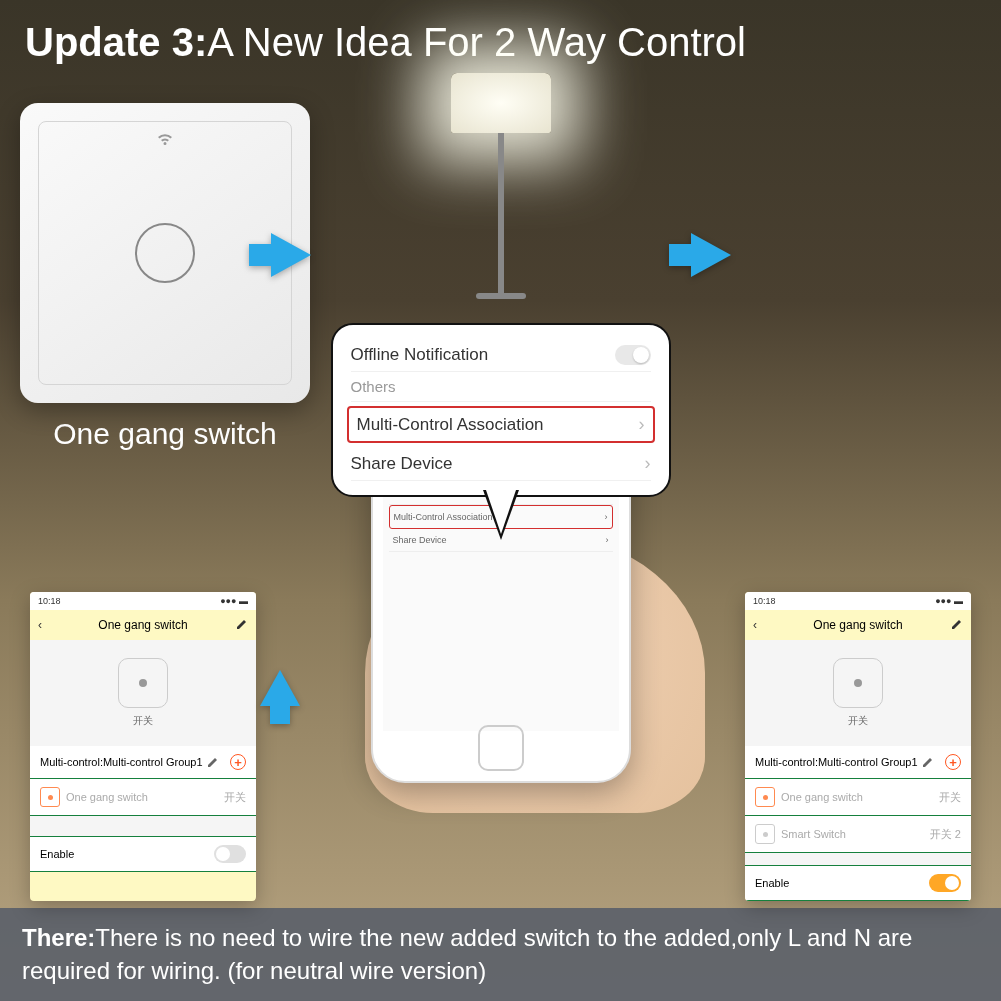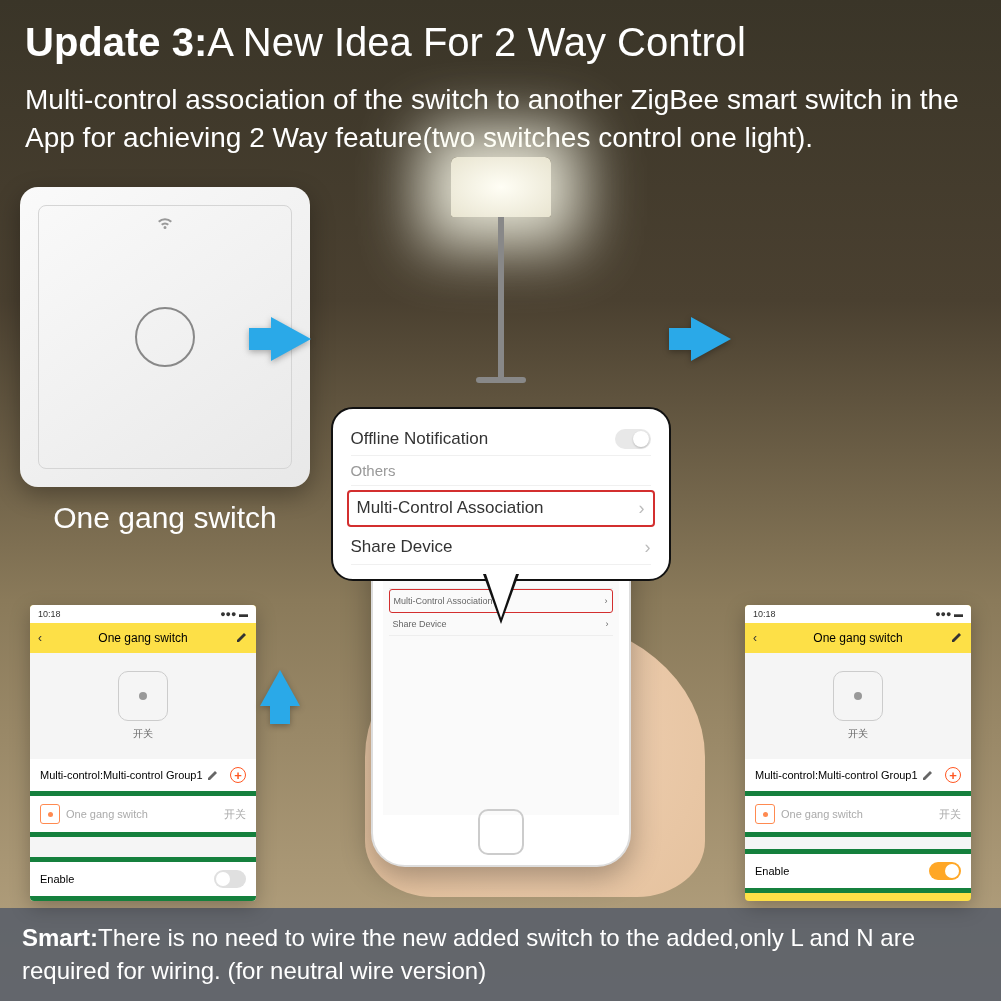--- a/index.html
+++ b/index.html
@@ -1,18 +1,18 @@
 <!DOCTYPE html>
 <html><head>
 <meta charset="utf-8">
 <style>
 *{margin:0;padding:0;box-sizing:border-box}
 body{font-family:Arial,Helvetica,sans-serif;width:1001px;height:1001px;overflow:hidden;position:relative;background:linear-gradient(180deg,#3a3528 0%,#4a4030 30%,#8a7a5a 60%,#b8a582 100%)}
 .header{padding:20px 25px 10px;color:#fff}
-.title{font-size:40px;font-weight:400;margin-bottom:16px}
+.title{font-size:40px;font-weight:400;margin-bottom:8px}
 .title b{font-weight:700}
 .subtitle{font-size:28px;line-height:1.35;font-weight:400}
 .mid{position:relative;height:500px;display:flex;align-items:flex-start;justify-content:space-between;padding:20px 15px 0}
 .col{display:flex;flex-direction:column;align-items:center;width:300px;position:relative}
 .switch-panel{width:290px;height:300px;background:linear-gradient(145deg,#fafafa,#e8e8e8);border-radius:18px;box-shadow:0 8px 25px rgba(0,0,0,.3);position:relative;display:flex;align-items:center;justify-content:center}
 .switch-panel::before{content:'';position:absolute;inset:18px;border:1px solid #d5d5d5;border-radius:8px}
 .wifi-icon{position:absolute;top:28px;left:50%;transform:translateX(-50%)}
 .circle-btn{width:60px;height:60px;border:2.5px solid #888;border-radius:50%}
 .circles-3{display:flex;gap:12px}
 .circles-3 .circle-btn{width:56px;height:56px}
@@ -37,29 +37,29 @@
 .callout-tail::after{content:'';position:absolute;top:-50px;left:-15px;width:0;height:0;border-left:15px solid transparent;border-right:15px solid transparent;border-top:44px solid #fff}
 .phone{position:absolute;bottom:-200px;left:50%;transform:translateX(-50%);width:260px;height:440px;background:#fff;border-radius:34px;border:2px solid #ddd;box-shadow:0 10px 30px rgba(0,0,0,.3);z-index:3;padding:48px 10px 50px}
 .phone::after{content:'';position:absolute;bottom:10px;left:50%;transform:translateX(-50%);width:42px;height:42px;border:2px solid #ccc;border-radius:10px}
 .phone-screen{background:#fafafa;height:100%;font-size:10px;padding:6px;overflow:hidden}
 .ps-icons{display:flex;gap:20px;justify-content:center;padding:12px 0}
 .ps-icon{width:28px;height:28px;border-radius:5px;background:#eee}
 .ps-row{padding:6px 4px;color:#666;border-bottom:1px solid #eee;font-size:9px;display:flex;justify-content:space-between;align-items:center}
 .ps-row.hl2{border:1.5px solid #d32f2f;border-radius:3px}
 .hand{position:absolute;bottom:-230px;left:50%;transform:translateX(-40%);width:340px;height:280px;background:radial-gradient(ellipse at 50% 40%,#f5d5b8,#e8c4a0);border-radius:50% 50% 20% 20%;z-index:2;opacity:.95}
 .bottom-row{position:absolute;bottom:100px;left:0;right:0;display:flex;justify-content:space-between;padding:0 30px;z-index:4}
-.app-shot{width:226px;background:#fde047;border-radius:4px;box-shadow:0 6px 20px rgba(0,0,0,.25);overflow:hidden;font-size:11px}
+.app-shot{width:226px;background:#fef9c3;border-radius:4px;box-shadow:0 6px 20px rgba(0,0,0,.25);overflow:hidden;font-size:11px}
 .app-status{background:#fff;padding:4px 8px;font-size:9px;display:flex;justify-content:space-between;color:#333}
 .app-hdr{display:flex;align-items:center;justify-content:center;padding:8px;position:relative;font-size:12px;font-weight:500}
 .app-hdr .back{position:absolute;left:8px;color:#333}
 .app-hdr .edit{position:absolute;right:8px}
 .app-device{background:#f5f5f5;padding:18px;text-align:center}
 .app-dev-box{width:50px;height:50px;border:1.5px solid #ccc;border-radius:10px;margin:0 auto 6px;display:flex;align-items:center;justify-content:center}
 .app-dev-box::after{content:'';width:8px;height:8px;background:#999;border-radius:50%}
-.app-section{padding:8px 10px;display:flex;justify-content:space-between;align-items:center;border-bottom:5px solid #15803d;background:#fff}
+.app-section{padding:8px 10px;display:flex;justify-content:space-between;align-items:center;border-bottom:1px solid #15803d;background:#fff}
 .app-section.grey{background:#f5f5f5;color:#999;padding:10px}
 .plus-icon{width:16px;height:16px;border:1.5px solid #ff5722;border-radius:50%;color:#ff5722;display:flex;align-items:center;justify-content:center;font-size:13px;font-weight:700}
 .sq-icon{width:20px;height:20px;border:1.5px solid #ff8a50;border-radius:3px;display:inline-flex;align-items:center;justify-content:center;margin-right:6px}
 .sq-icon::after{content:'';width:5px;height:5px;background:#ff8a50;border-radius:50%}
 .sq-icon.grey2{border-color:#ccc}
 .sq-icon.grey2::after{background:#ccc}
 .toggle-on{width:32px;height:18px;background:#ffa726;border-radius:10px;position:relative}
 .toggle-on::after{content:'';position:absolute;right:2px;top:2px;width:14px;height:14px;background:#fff;border-radius:50%}
 .toggle-off-sm{width:32px;height:18px;background:#e0e0e0;border-radius:10px;position:relative}
 .toggle-off-sm::after{content:'';position:absolute;left:2px;top:2px;width:14px;height:14px;background:#fff;border-radius:50%}
@@ -68,21 +68,20 @@
 .note{position:absolute;bottom:0;left:0;right:0;background:rgba(90,95,105,.9);color:#fff;padding:14px 22px;font-size:24px;line-height:1.35}
 .note b{font-weight:700}
 .flex-l{display:flex;align-items:center}
 .edit-icon{width:12px;height:12px;display:inline-block}
 </style>
 </head>
 <body>
 
 <div class="header">
   <div class="title"><b>Update 3:</b><span>A New Idea For 2 Way Control</span></div>
-  <div class="subtitle">Multi-control association of the switch to another ZigBee smart switch in the App for achieving 2 Way feature(two switches control one light).</div>
 </div>
 
 <div class="mid">
   <div class="col">
     <div class="switch-panel">
       <span class="wifi-icon">
         <svg width="20" height="16" viewBox="0 0 20 16">
             <path d="M10 14a1.5 1.5 0 100-3 1.5 1.5 0 000 3zm-4-5a6 6 0 018 0l-1.5 1.5a4 4 0 00-5 0zm-3-3a10 10 0 0114 0l-1.5 1.5a8 8 0 00-11 0z" fill="#999"></path>
           </svg>
       </span>
@@ -218,23 +217,30 @@
         </span>
       <span class="plus-icon">+</span>
     </div>
     <div class="app-section">
       <span class="flex-l">
           <span class="sq-icon"></span>
           <span style="color:#aaa">One gang switch</span>
         </span>
       <span style="color:#aaa">开关</span>
     </div>
+    <div class="app-section">
+      <span class="flex-l">
+          <span class="sq-icon grey2"></span>
+          <span style="color:#aaa">Smart Switch</span>
+        </span>
+      <span style="color:#aaa">开关 2</span>
+    </div>
     <div class="app-section grey" style="padding:6px"></div>
     <div class="app-section">
       <span>Enable</span>
       <span class="toggle-on"></span>
     </div>
   </div>
 </div>
 
 <div class="note">
-  <b>Smart:</b><span>There is no need to wire the new added switch to the added,only L and N are required for wiring.  (for neutral wire version)</span>
+  <b>There:</b><span>There is no need to wire the new added switch to the added,only L and N are required for wiring.  (for neutral wire version)</span>
 </div>
 
 </body></html>

